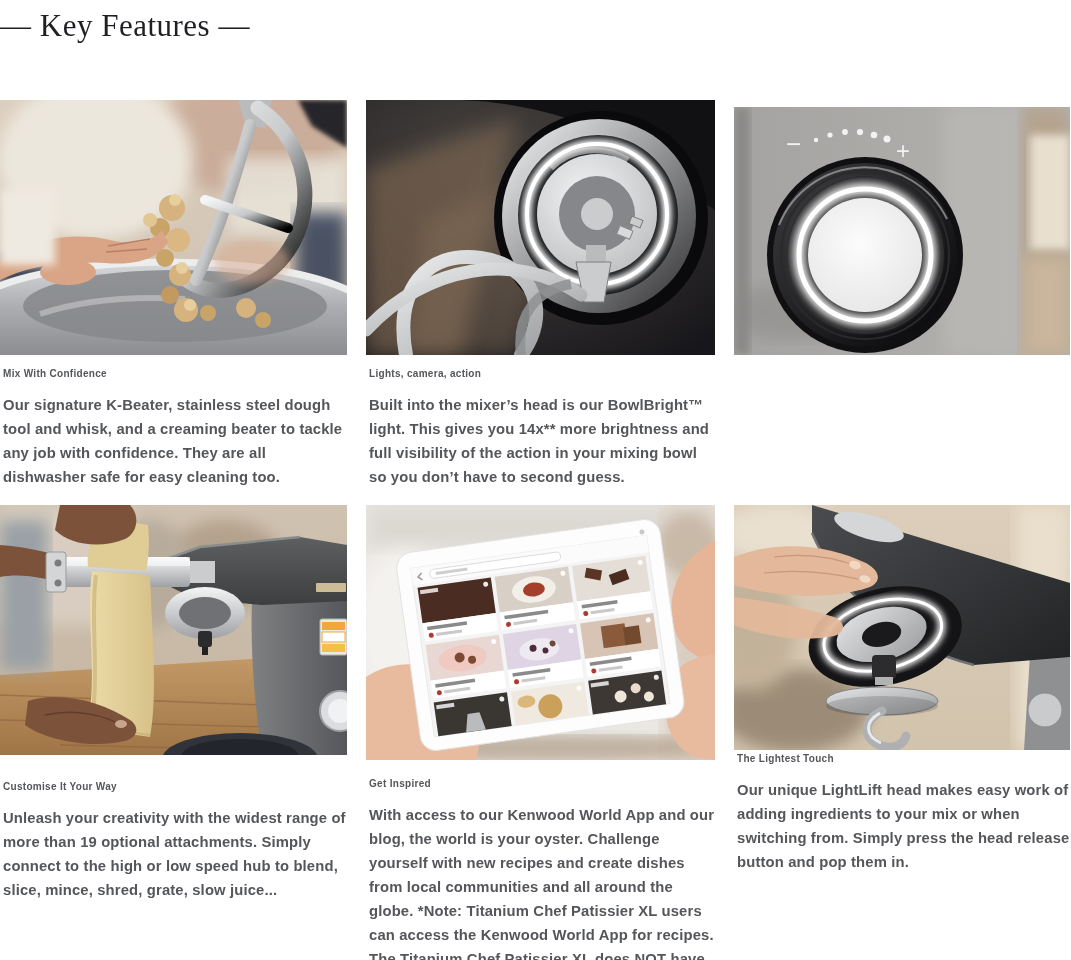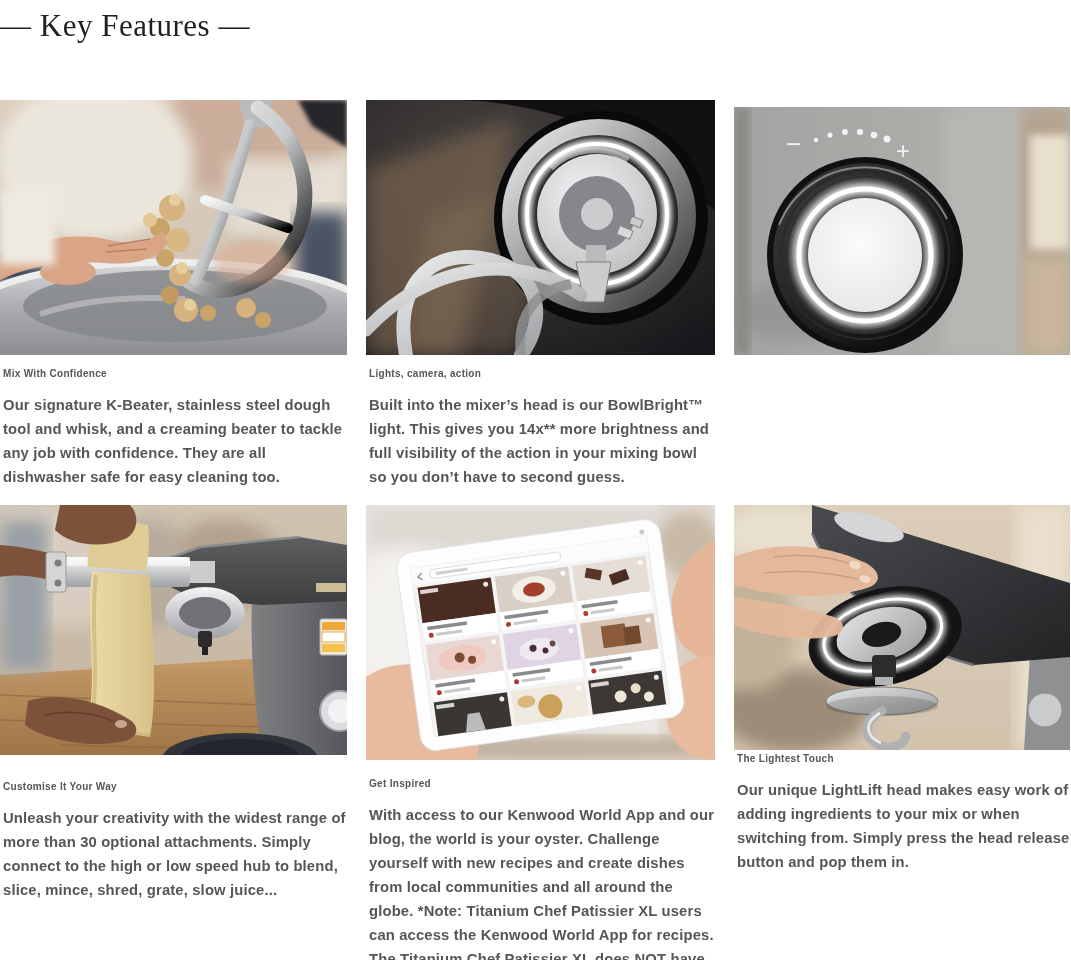--- a/index.html
+++ b/index.html
@@ -170,21 +170,21 @@
         <path d="M96,70 C90,115 99,162 93,206" stroke="#c3ad74" stroke-width="4" opacity=".6" fill="none"></path>
         <path d="M90,205 C100,220 130,228 150,230" stroke="#c9b47c" stroke-width="2" fill="none"></path>
         <path d="M60,0 L130,0 C140,10 138,28 125,34 C100,44 70,40 55,25 Z" fill="#7d523a"></path>
         <path d="M28,196 C60,186 100,196 130,215 C140,222 138,232 125,236 C90,244 45,235 25,220 Z" fill="#7d523a"></path>
         <path d="M45,210 C75,203 105,210 125,222" stroke="#5f3d2a" stroke-width="1.5" fill="none"></path>
         <ellipse cx="121" cy="219" rx="6" ry="4" fill="#caa58d"></ellipse>
       </svg>
     </div>
     <div class="tb tb2-a">
       <h3 class="f-title">Customise It Your Way</h3>
-      <p class="f-body">Unleash your creativity with the widest range of more than 30 optional attachments. Simply connect to the high or low speed hub to blend, slice, mince, shred, grate, slow juice...</p>
+      <p class="f-body">Unleash your creativity with the widest range of more than 19 optional attachments. Simply connect to the high or low speed hub to blend, slice, mince, shred, grate, slow juice...</p>
     </div>
   </div>
 
   <div class="col">
     <div class="photo p2">
       <svg viewBox="0 0 349 255" preserveAspectRatio="none">
         <defs>
           <radialGradient id="b-bg" cx="35%" cy="30%" r="90%">
               <stop offset="0" stop-color="#4c4743"></stop>
               <stop offset="1" stop-color="#17161a"></stop>

